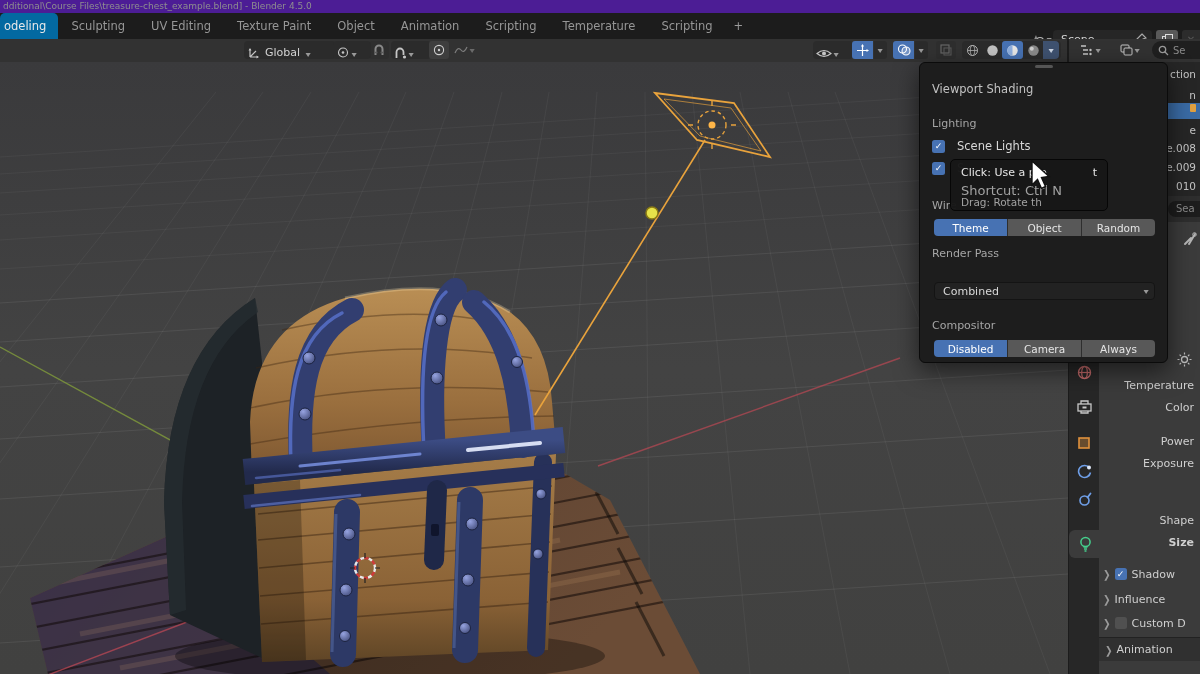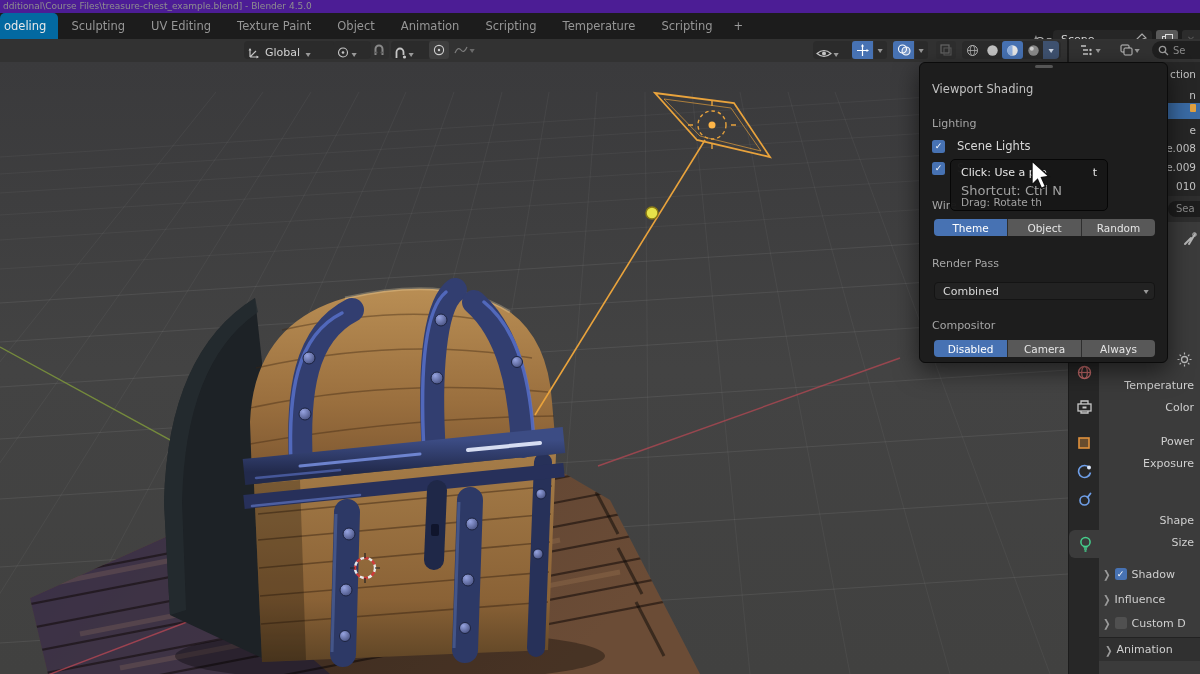--- a/index.html
+++ b/index.html
@@ -534,21 +534,21 @@
         <g stroke="#bbb" stroke-width="1.2">
           <path d="M7.5 0.5 V2.5 M7.5 12.5 V14.5 M0.5 7.5 H2.5 M12.5 7.5 H14.5 M2.6 2.6 L4 4 M11 11 L12.4 12.4 M12.4 2.6 L11 4 M4 11 L2.6 12.4"></path>
         </g>
       </svg>
   </div>
   <span class="prop-label" style="top:157px;">Temperature</span>
   <span class="prop-label" style="top:179px;">Color</span>
   <span class="prop-label" style="top:213px;">Power</span>
   <span class="prop-label" style="top:235px;">Exposure</span>
   <span class="prop-label" style="top:292px;">Shape</span>
-  <span class="prop-label" style="top:314px;">Size</span>
+  <span class="prop-label" style="top:314px;font-weight:bold;">Size</span>
 
   <div class="sec-row" style="top:343px;">
     <span class="sec-chev">❯</span>
     <span class="cbx">✓</span>
     <span class="sec-label">Shadow</span>
   </div>
   <div class="sec-row" style="top:368px;">
     <span class="sec-chev">❯</span>
     <span class="sec-label">Influence</span>
   </div>
@@ -574,21 +574,21 @@
   <div class="pop-check" style="left:12px;top:98px;">
     <span class="cbx" style="width:13px;height:13px;line-height:13px;">✓</span>
     <span class="lbl">S</span>
   </div>
   <div class="pop-sub" style="top:136px;">Wire</div>
   <div class="seg" style="top:156px;">
     <div class="cell on">Theme</div>
     <div class="cell">Object</div>
     <div class="cell">Random</div>
   </div>
-  <div class="pop-sub" style="top:194px;">Render Pass</div>
+  <div class="pop-sub" style="top:184px;">Render Pass</div>
   <div class="drop" style="top:219px;">
     <span class="val">Combined</span>
     <span class="chev" style="margin-right:6px;">▾</span>
   </div>
   <div class="pop-sub" style="top:256px;">Compositor</div>
   <div class="seg" style="top:277px;">
     <div class="cell on">Disabled</div>
     <div class="cell">Camera</div>
     <div class="cell">Always</div>
   </div>

